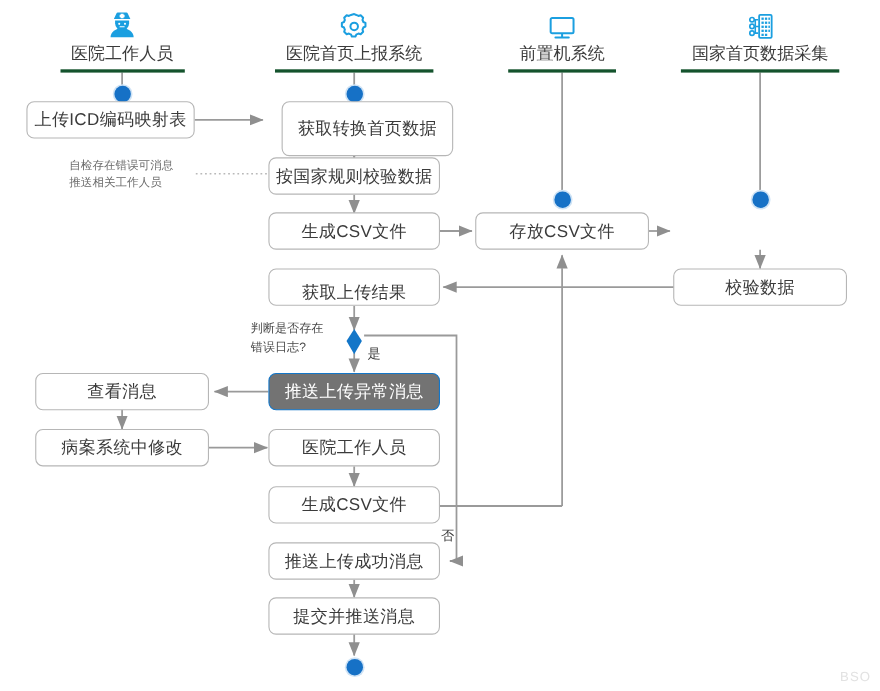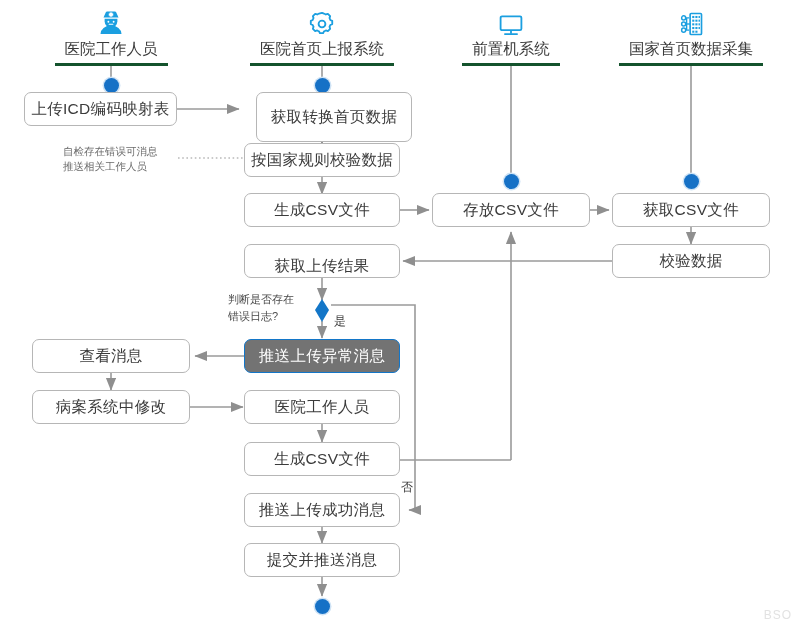--- a/index.html
+++ b/index.html
@@ -194,23 +194,20 @@
   </div>
 
   <div class="node" style="left:244px;top:193px;width:156px;height:34px;">
     <span>生成CSV文件</span>
   </div>
 
   <div class="node" style="left:432px;top:193px;width:158px;height:34px;">
     <span>存放CSV文件</span>
   </div>
 
-  <div class="node" style="left:612px;top:193px;width:158px;height:34px;">
-    <span>获取CSV文件</span>
-  </div>
 
   <div class="node" style="left:612px;top:244px;width:158px;height:34px;">
     <span>校验数据</span>
   </div>
 
   <div class="node" style="left:244px;top:244px;width:156px;height:34px;align-items:flex-end;">
     <span>获取上传结果</span>
   </div>
 
   <div class="node hl" style="left:244px;top:339px;width:156px;height:34px;">

